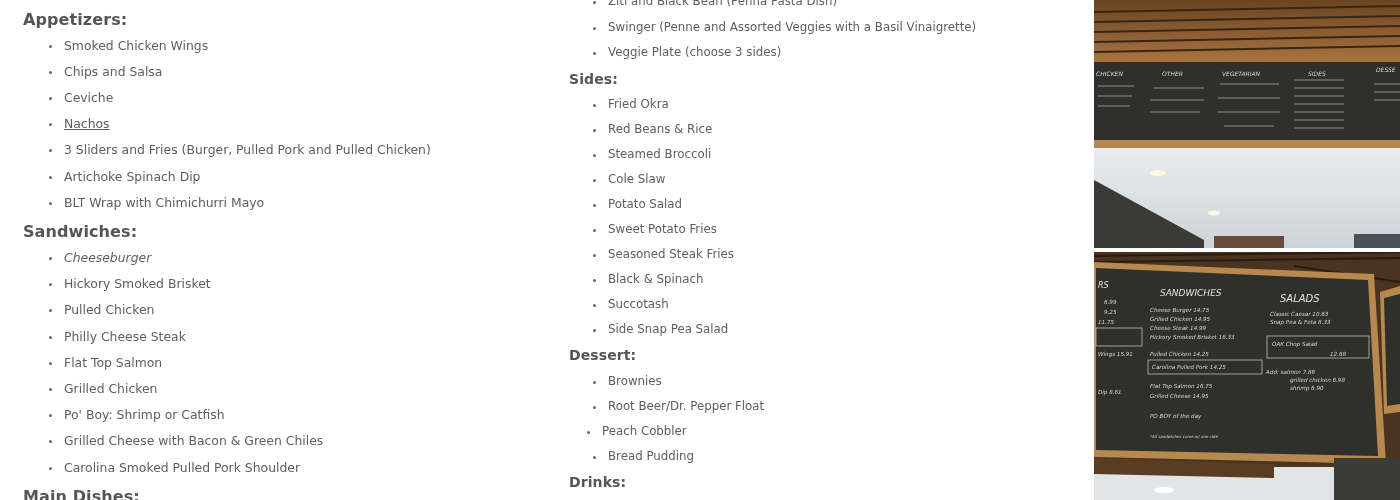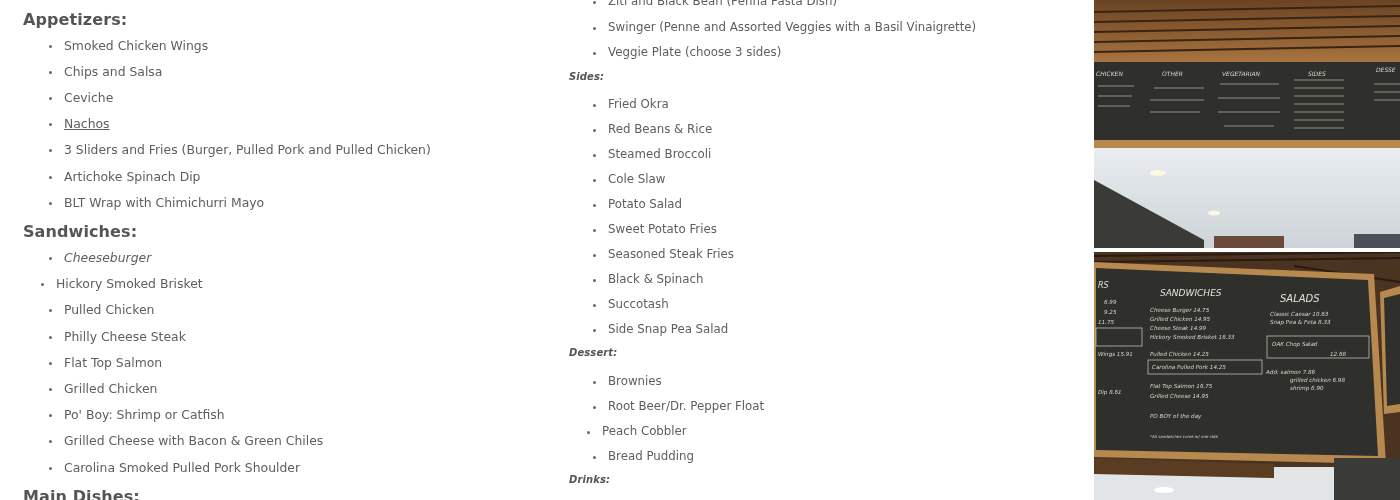--- a/index.html
+++ b/index.html
@@ -25,21 +25,21 @@
       white-space: nowrap;
     }
     .item::before {
       content: "";
       position: absolute;
       width: 3px; height: 3px; border-radius: 50%;
       background: #666;
       left: -15px; top: 7px;
     }
     .col-mid .item { font-size: 11.8px; }
-    .col-mid .heading { font-size: 10px; font-style: italic; }
+    .col-mid .heading { font-size: 14px; }
     .photos { position: absolute; left: 1094px; top: 0; width: 306px; height: 500px; background: #fff; }
     .photo { position: absolute; left: 0; width: 306px; overflow: hidden; }
     .photo-top { top: 0; height: 248px; background: #dfe3e6; }
     .photo-bottom { top: 252px; height: 248px; background: #2f302c; }
     svg { display: block; }
   </style>
 </head>
 <body>
 
 <div class="page">
@@ -49,21 +49,21 @@
     <div class="item" style="left:64px; top:38px;">Smoked Chicken Wings</div>
     <div class="item" style="left:64px; top:64px;">Chips and Salsa</div>
     <div class="item" style="left:64px; top:90px;">Ceviche</div>
     <div class="item" style="left:64px; top:116px;text-decoration:underline;">Nachos</div>
     <div class="item" style="left:64px; top:142px;">3 Sliders and Fries (Burger, Pulled Pork and Pulled Chicken)</div>
     <div class="item" style="left:64px; top:169px;text-align:right;">Artichoke Spinach Dip</div>
     <div class="item" style="left:64px; top:195px;">BLT Wrap with Chimichurri Mayo</div>
 
     <div class="heading" style="left:23px; top:222px;">Sandwiches:</div>
     <div class="item" style="left:64px; top:250px;font-style:italic;">Cheeseburger</div>
-    <div class="item" style="left:56px; top:276px;">Hickory Smoked Brisket</div>
+    <div class="item" style="left:64px; top:276px;">Hickory Smoked Brisket</div>
     <div class="item" style="left:64px; top:302px;">Pulled Chicken</div>
     <div class="item" style="left:64px; top:329px;">Philly Cheese Steak</div>
     <div class="item" style="left:64px; top:355px;">Flat Top Salmon</div>
     <div class="item" style="left:64px; top:381px;">Grilled Chicken</div>
     <div class="item" style="left:64px; top:407px;">Po' Boy: Shrimp or Catfish</div>
     <div class="item" style="left:64px; top:433px;">Grilled Cheese with Bacon &amp; Green Chiles</div>
     <div class="item" style="left:64px; top:460px;">Carolina Smoked Pulled Pork Shoulder</div>
 
     <div class="heading" style="left:23px; top:487px;">Main Dishes:</div>
   </div>

